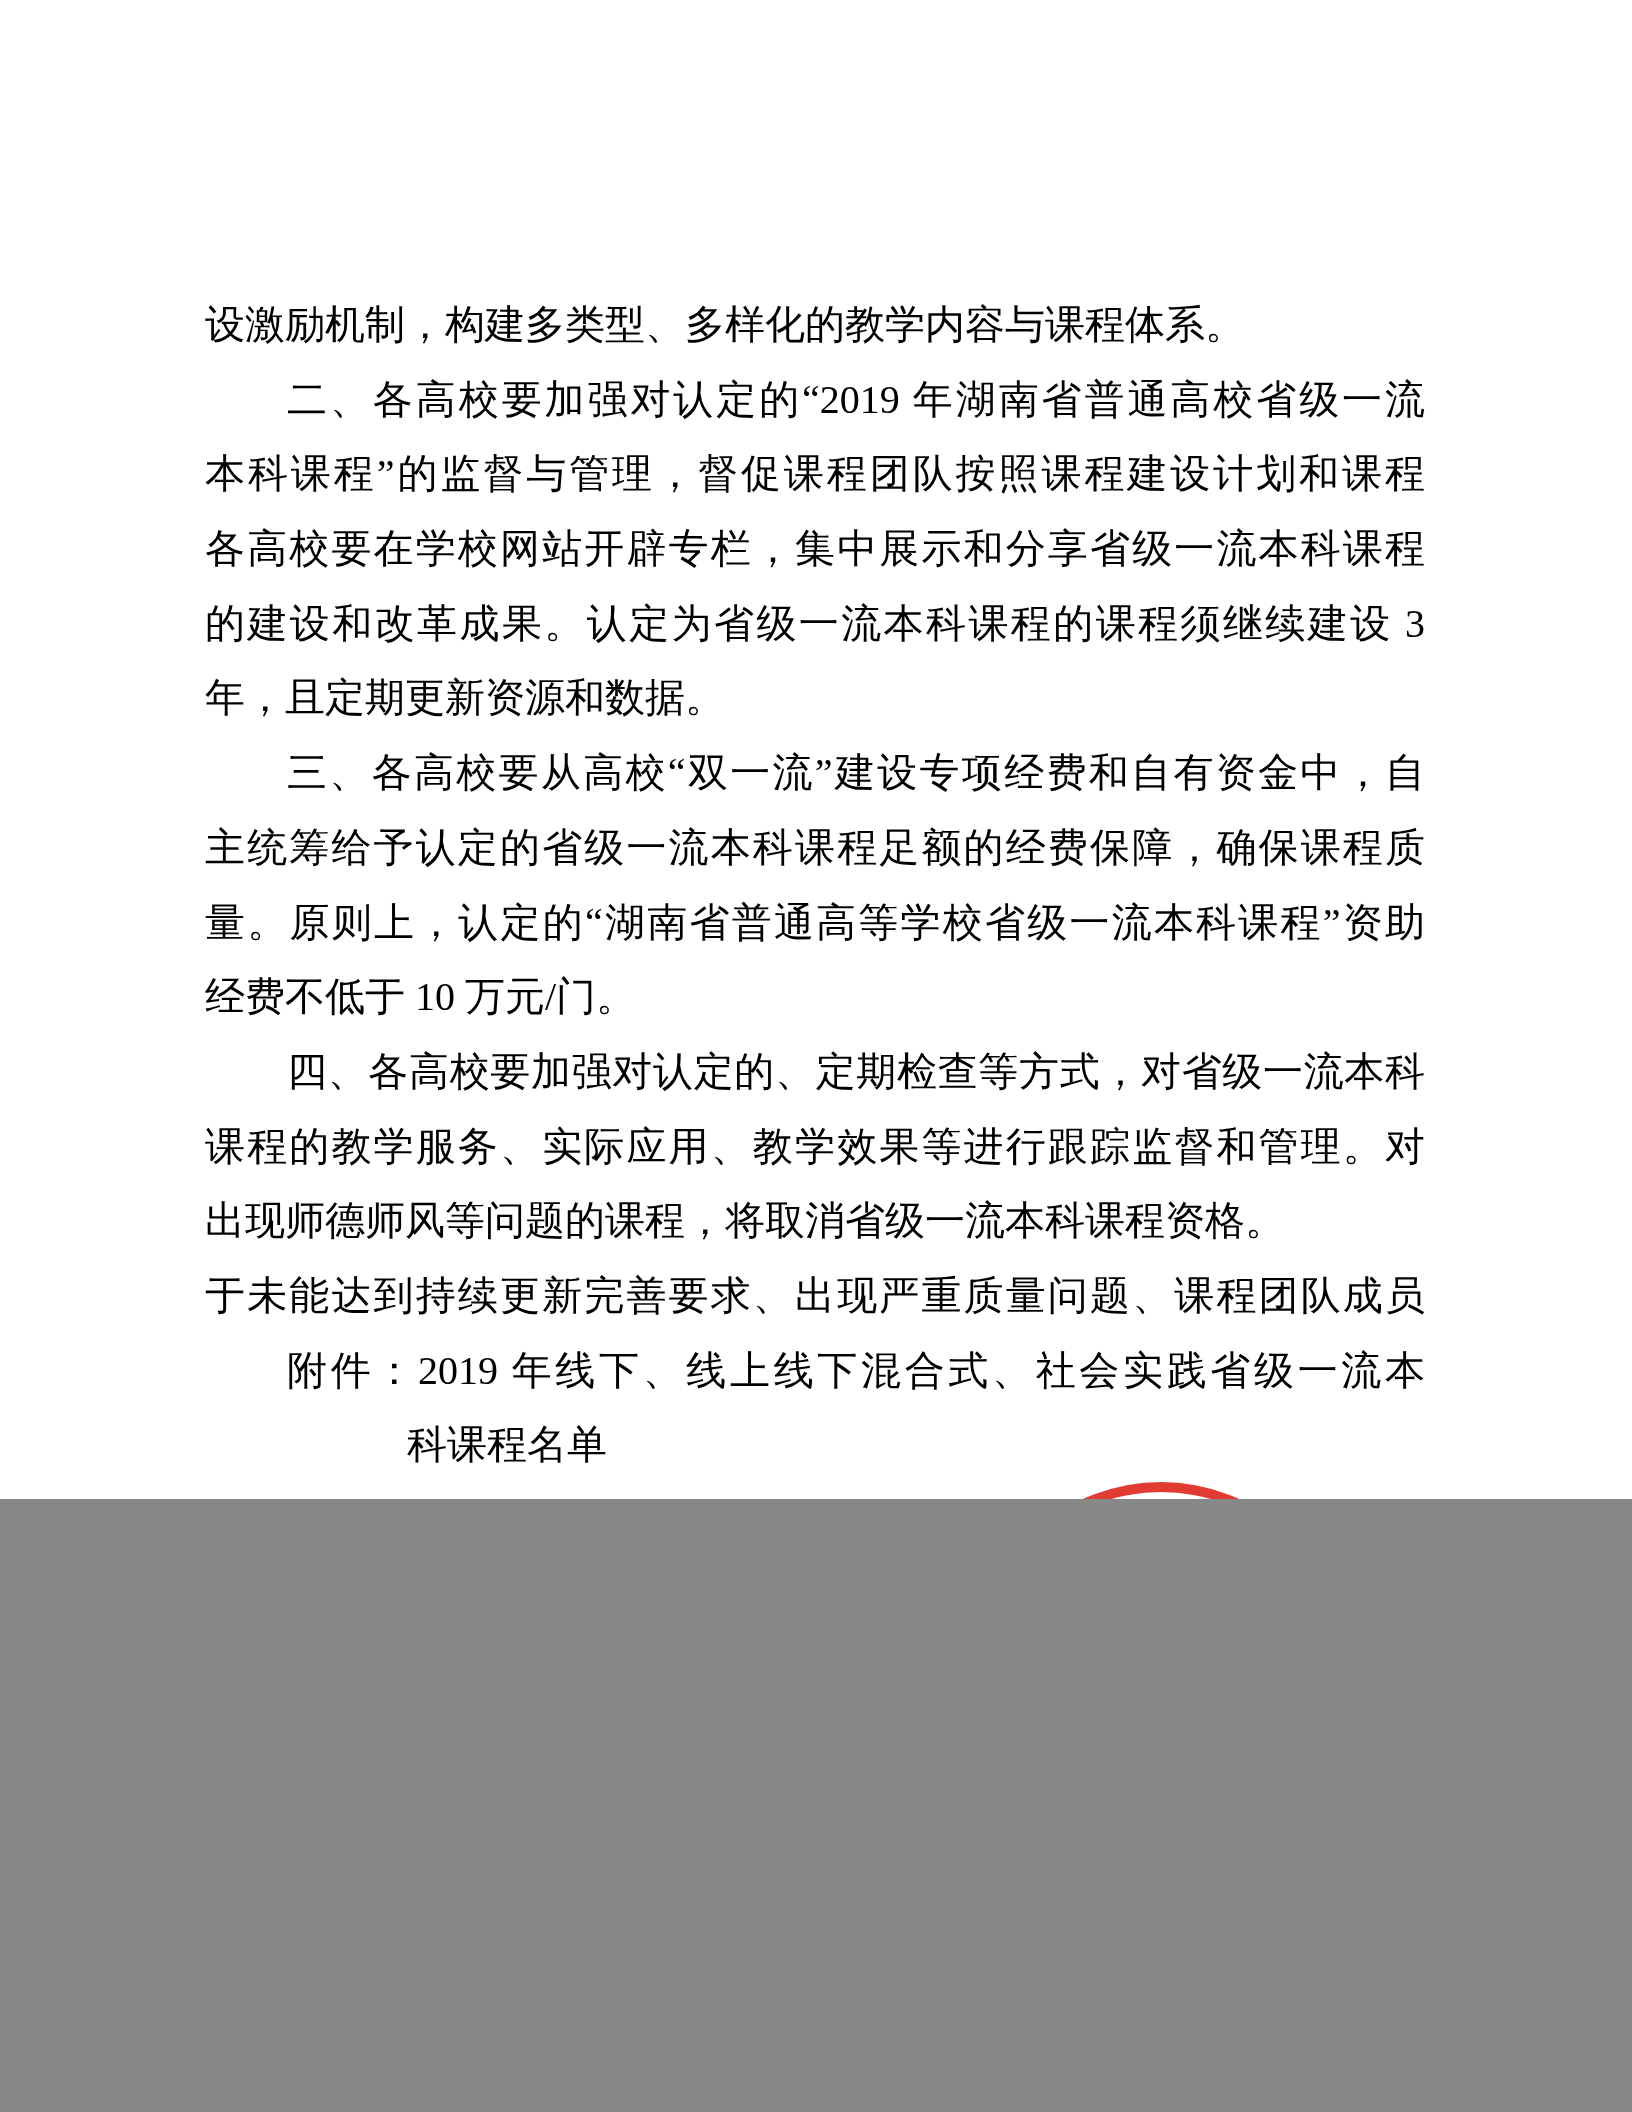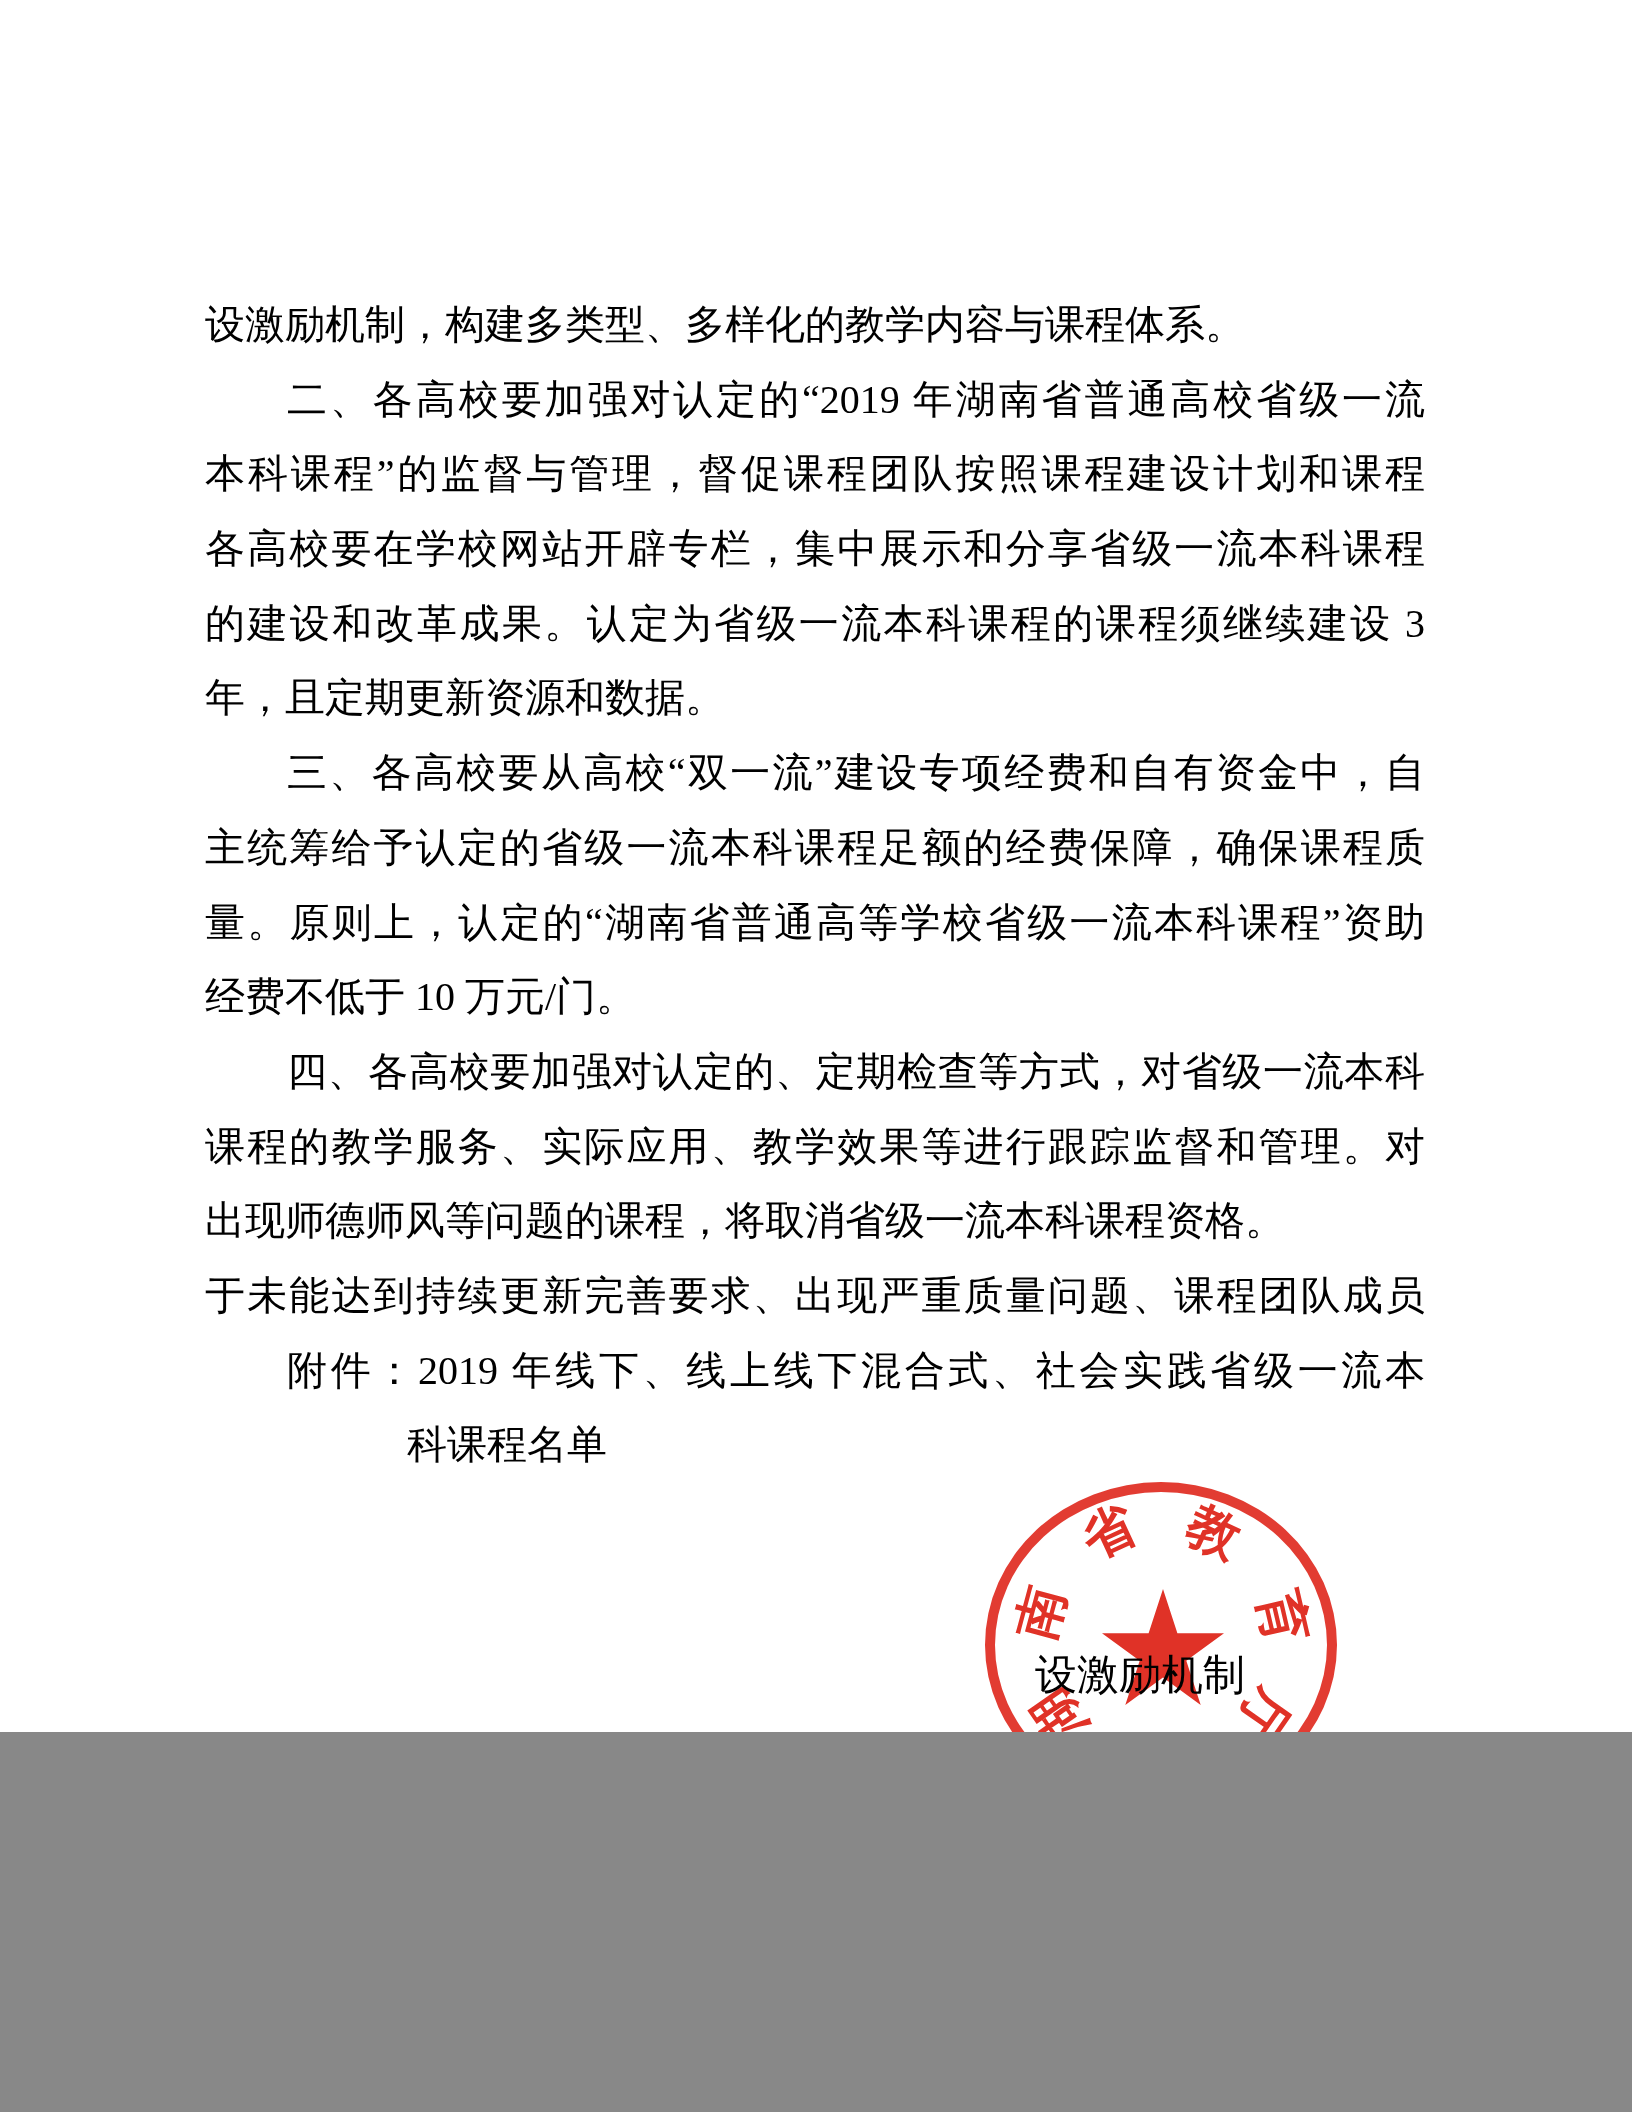--- a/index.html
+++ b/index.html
@@ -1,19 +1,19 @@
 <!DOCTYPE html>
 <html><head>
 <meta charset="utf-8">
 <style>
   html, body { margin: 0; padding: 0; background: #888; }
   .page {
     position: relative;
     width: 1632px;
-    height: 1732px;
+    height: 1499px;
     margin: 0 auto;
     background: #ffffff;
     font-family: "Liberation Serif", "DejaVu Serif", serif;
     color: #000000;
     overflow: hidden;
   }
   .textblock {
     position: absolute;
     left: 205px;
     top: 288px;

